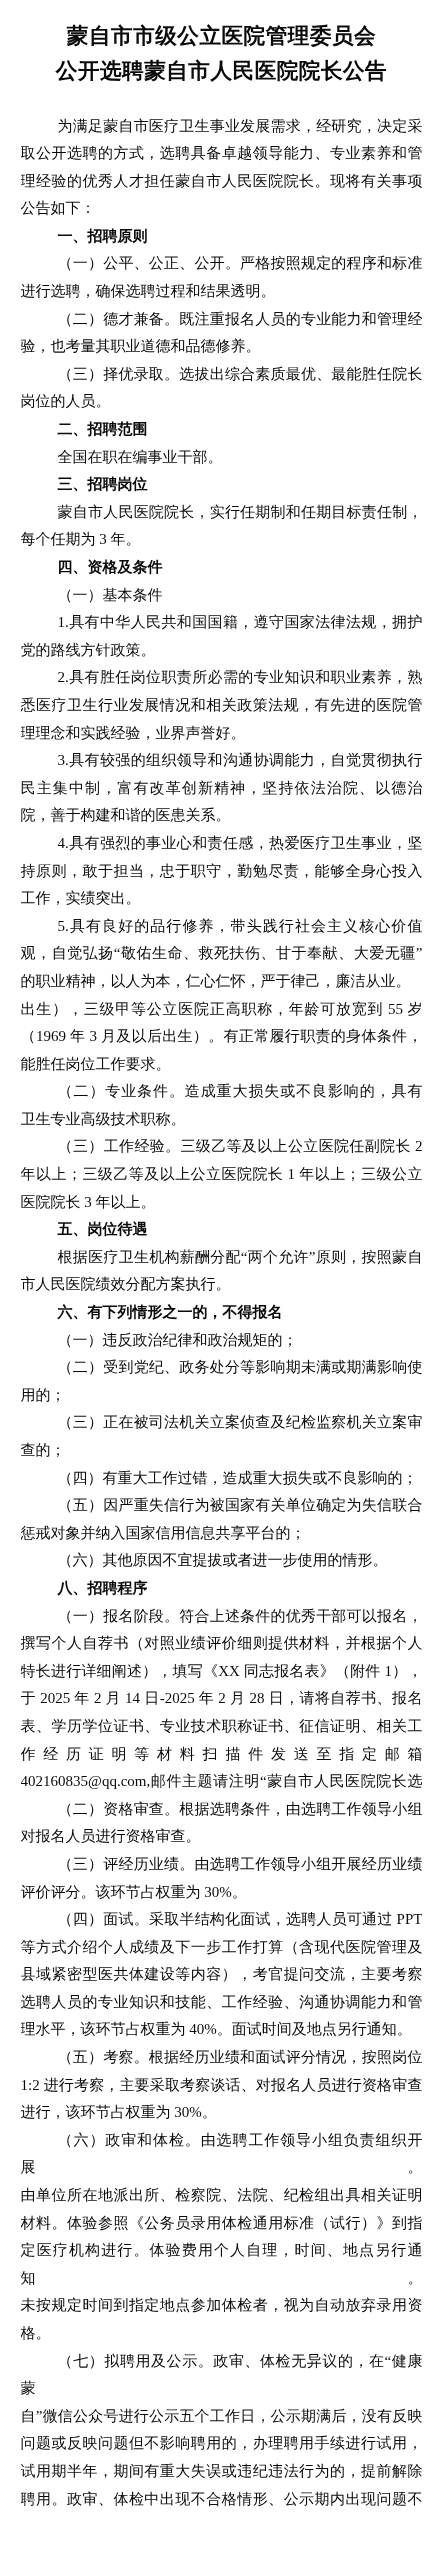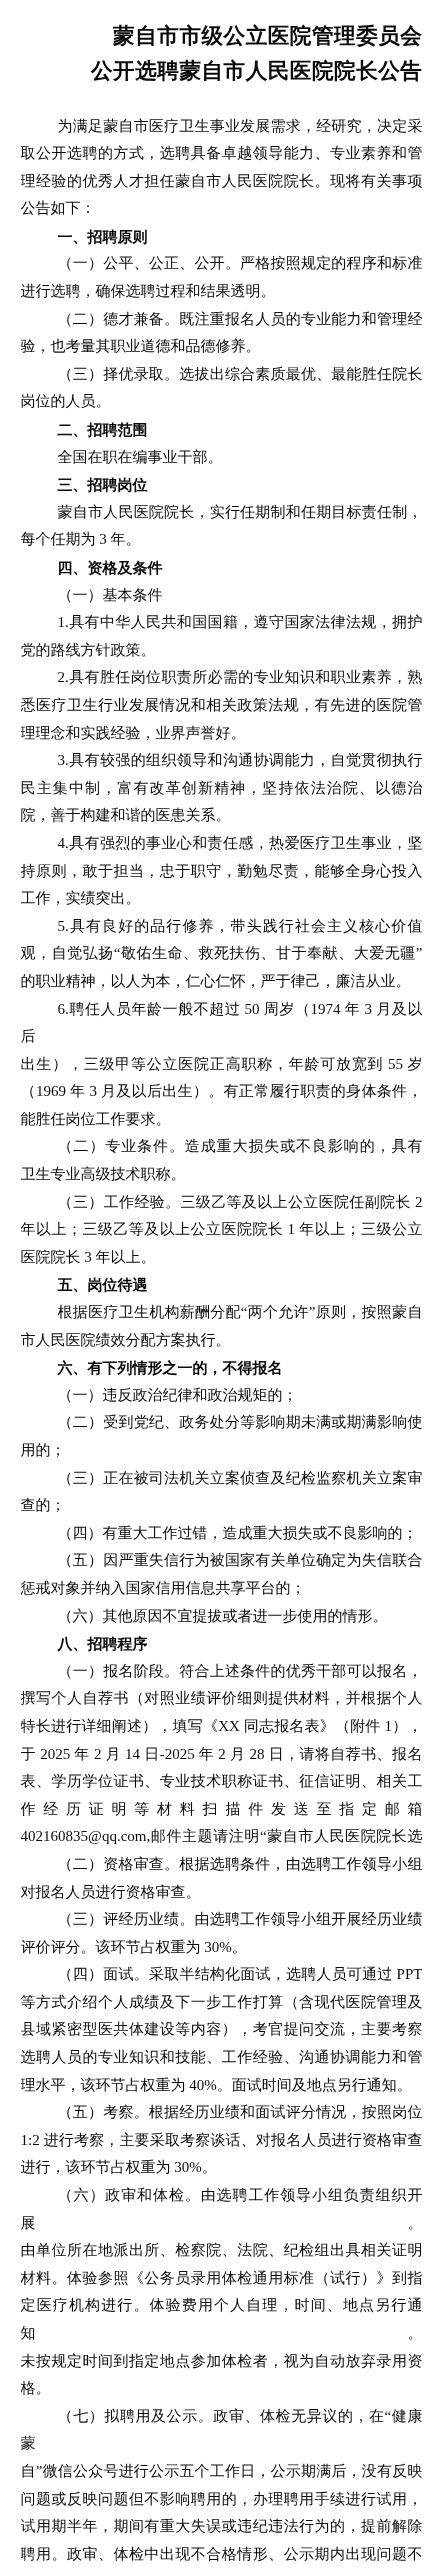--- a/index.html
+++ b/index.html
@@ -8,21 +8,21 @@
     width:443px;height:2893px;
     margin:0;
     background:#ffffff;
     box-sizing:border-box;
     padding:18.5px 20.6px 0 20.6px;
     color:#0a0a0a;
     font-family:"Liberation Serif","DejaVu Serif",serif;
     overflow:hidden;
   }
   .title{
-    text-align:right;
+    text-align:center;
     font-weight:bold;
     font-size:21.6px;
     line-height:35px;
     letter-spacing:0.5px;
     font-family:"Liberation Serif","DejaVu Serif",serif;
   }
   .doc-body{margin-top:24px;}
   .ln{
     min-height:27.6px;
     line-height:27.6px;
@@ -37,21 +37,21 @@
   .ln.p,.ln.c{
     text-align:justify;
     text-align-last:justify;
     text-justify:inter-character;
     font-family:Liberation Serif, serif;
   }
   
   .ln.e,.ln.pe{text-align:left;text-align-last:left;}
   
   .ln.h{
-    font-family:Liberation Sans, sans-serif;
+    font-family:Liberation Serif, serif;
     font-weight:bold;
     text-align:left;text-align-last:left;
   }
 </style>
 </head>
 <body>
 
 <div class="page">
 
   <div class="title">
@@ -85,21 +85,20 @@
       <div class="ln e">理理念和实践经验，业界声誉好。</div>
       <div class="ln p">3.具有较强的组织领导和沟通协调能力，自觉贯彻执行</div>
       <div class="ln c">民主集中制，富有改革创新精神，坚持依法治院、以德治</div>
       <div class="ln e">院，善于构建和谐的医患关系。</div>
       <div class="ln p">4.具有强烈的事业心和责任感，热爱医疗卫生事业，坚</div>
       <div class="ln c">持原则，敢于担当，忠于职守，勤勉尽责，能够全身心投入</div>
       <div class="ln e">工作，实绩突出。</div>
       <div class="ln p">5.具有良好的品行修养，带头践行社会主义核心价值</div>
       <div class="ln c">观，自觉弘扬“敬佑生命、救死扶伤、甘于奉献、大爱无疆”</div>
       <div class="ln e">的职业精神，以人为本，仁心仁怀，严于律己，廉洁从业。</div>
-      <div class="ln p">6.聘任人员年龄一般不超过 50 周岁（1974 年 3 月及以后</div>
       <div class="ln c">出生），三级甲等公立医院正高职称，年龄可放宽到 55 岁</div>
       <div class="ln c">（1969 年 3 月及以后出生）。有正常履行职责的身体条件，</div>
       <div class="ln e">能胜任岗位工作要求。</div>
       <div class="ln p">（二）专业条件。造成重大损失或不良影响的，具有</div>
       <div class="ln e">卫生专业高级技术职称。</div>
       <div class="ln p">（三）工作经验。三级乙等及以上公立医院任副院长 2</div>
       <div class="ln c">年以上；三级乙等及以上公立医院院长 1 年以上；三级公立</div>
       <div class="ln e">医院院长 3 年以上。</div>
       <div class="ln h">五、岗位待遇</div>
       <div class="ln p">根据医疗卫生机构薪酬分配“两个允许”原则，按照蒙自</div>

